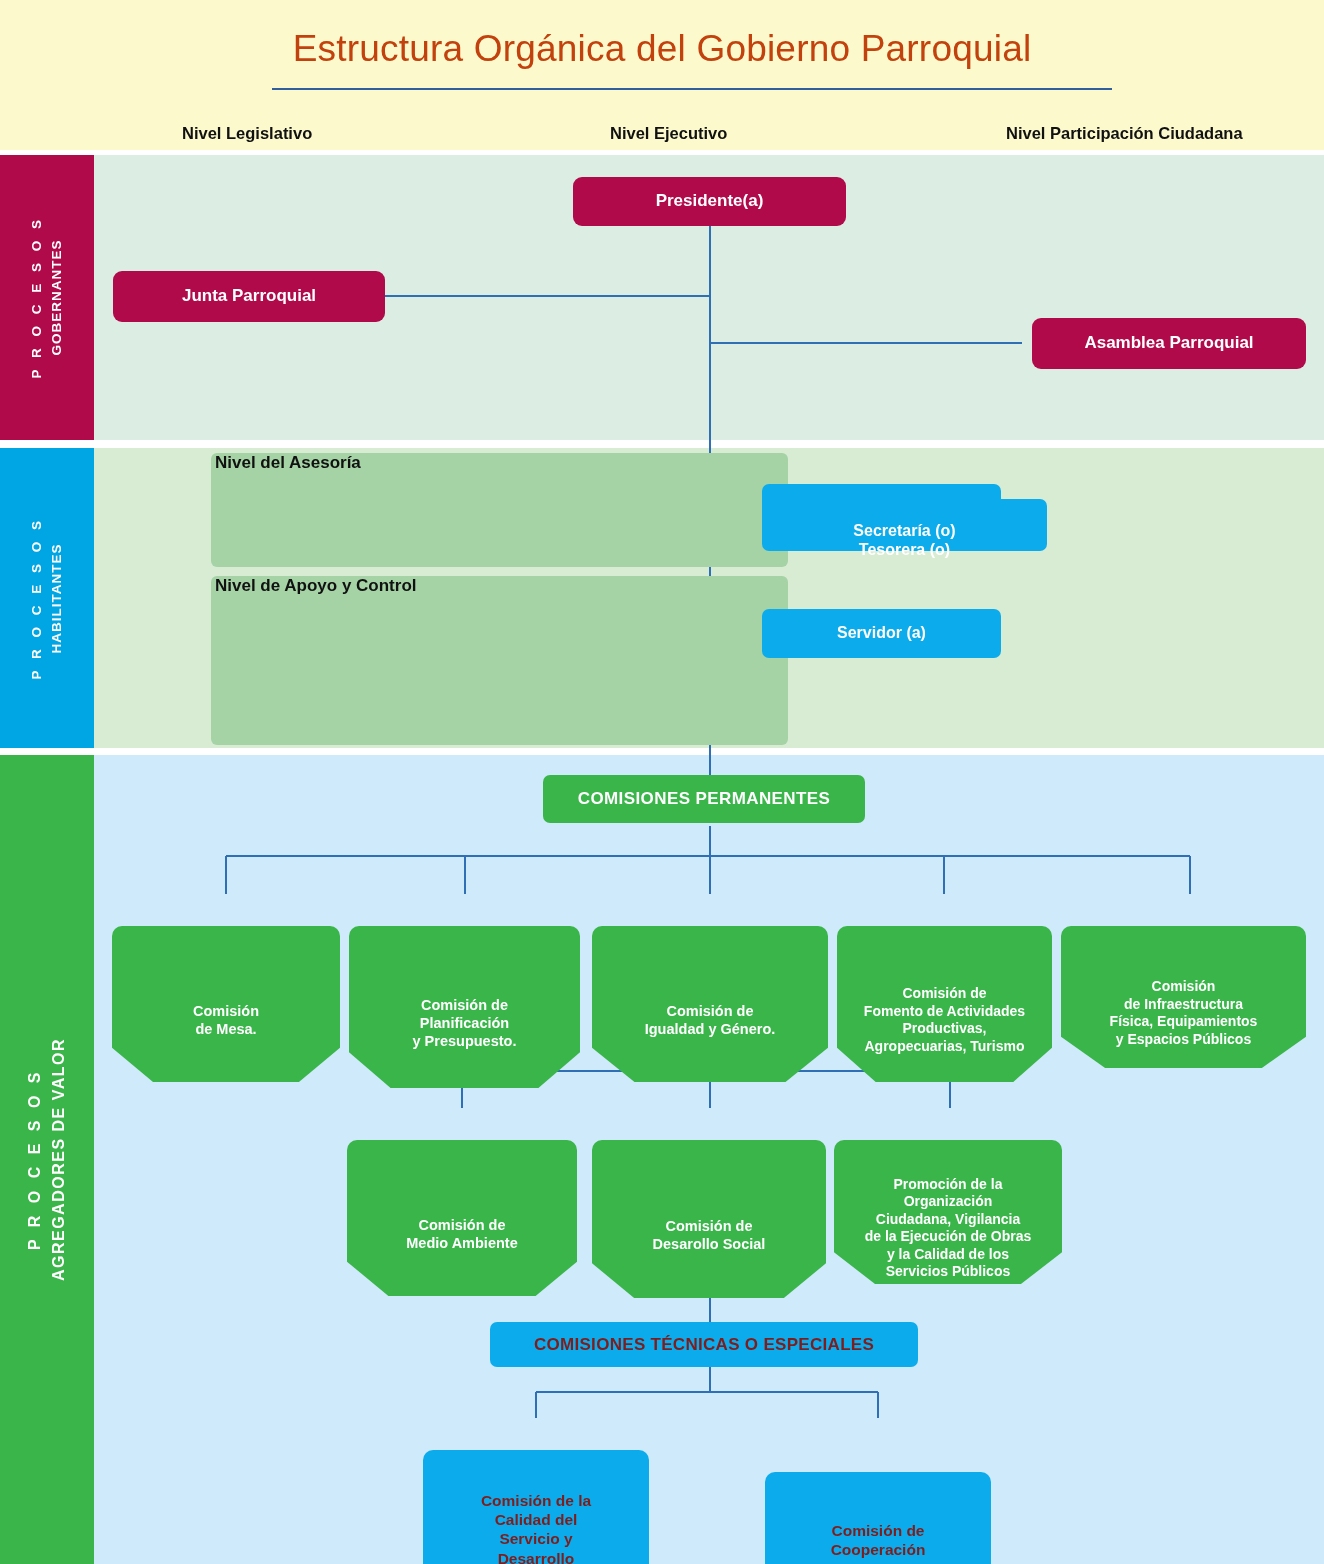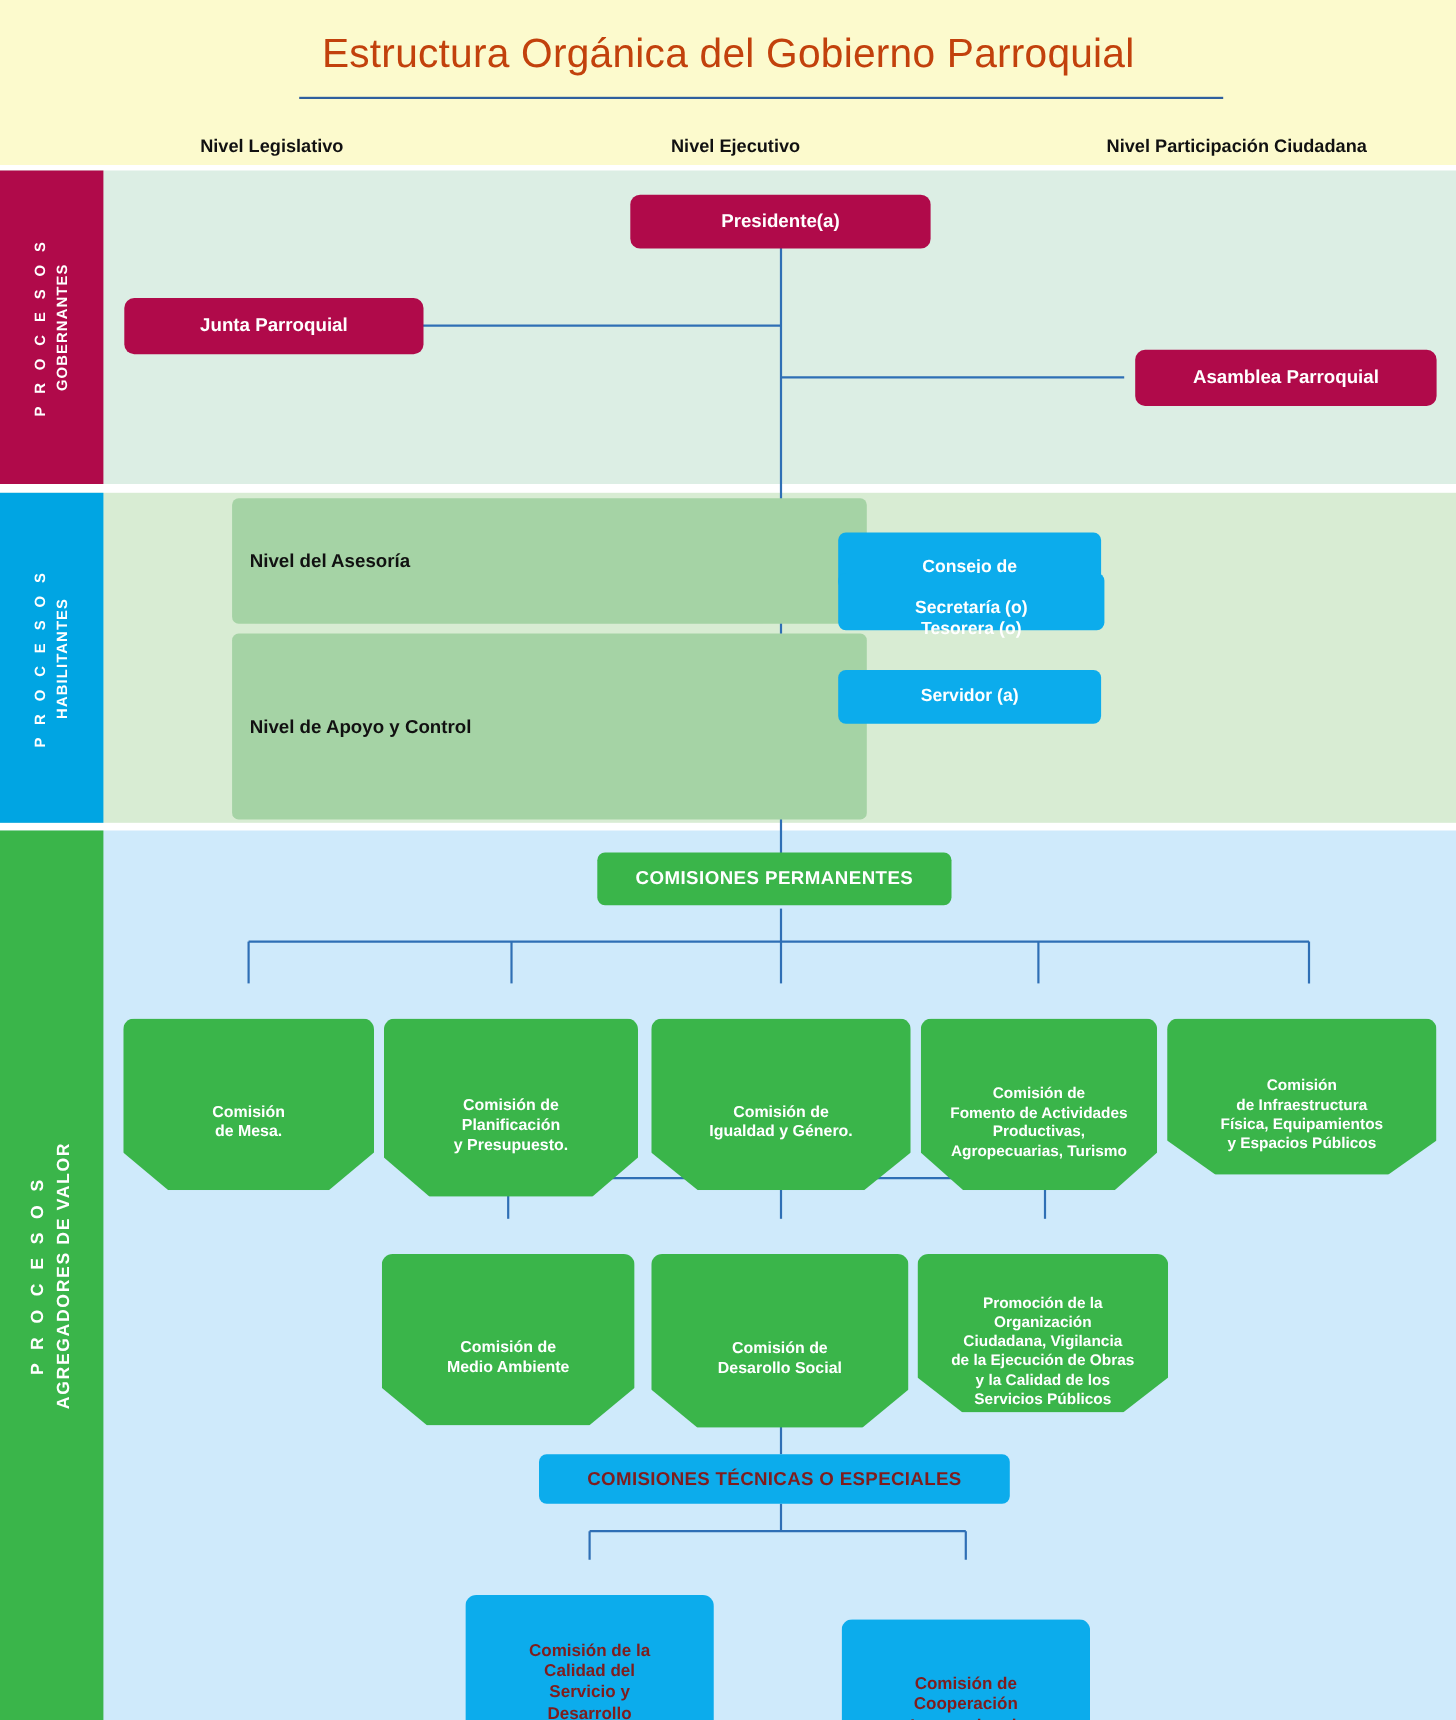--- a/index.html
+++ b/index.html
@@ -104,25 +104,24 @@
 
   .maroon { background: #b00a4a; border-radius: 9px; font-size: 17px; }
   .cyan   { background: #0cacec; border-radius: 7px; font-size: 16px; }
   .green-hdr { background: #3ab54a; border-radius: 7px; font-size: 17px; letter-spacing: 0.4px; }
 
   .panel {
     position: absolute;
     background: #a5d3a5;
     border-radius: 6px;
     display: flex;
-    align-items: center;
     color: #111111;
     font-weight: bold;
     font-size: 17px;
-    padding-left: 16px;
+    padding-left: 4px;
   }
 
   
   .comm {
     position: absolute;
     background: #3ab54a;
     color: #ffffff;
     font-weight: bold;
     font-size: 14.5px;
     line-height: 1.25;
@@ -254,21 +253,21 @@
     <span>Nivel del Asesoría</span>
   </div>
   <div class="panel" style="left:211px; top:576px; width:577px; height:169px;">
     <span>Nivel de Apoyo y Control</span>
   </div>
 
   <div class="node cyan nowrap-multi" style="left:762px; top:452px; width:239px; height:52px;">
     <span class="nowrap-multi">Consejo de
 Planificación</span>
   </div>
-  <div class="node cyan" style="left:762px; top:521px; width:242px; height:52px;">
+  <div class="node cyan" style="left:762px; top:499px; width:285px; height:52px;">
     <span class="nowrap-multi">Secretaría (o)
 Tesorera (o)</span>
   </div>
   <div class="node cyan" style="left:762px; top:609px; width:239px; height:49px;">
     <span>Servidor (a)</span>
   </div>
 
   <div class="node green-hdr" style="left:543px; top:775px; width:322px; height:48px;">
     <span>COMISIONES PERMANENTES</span>
   </div>

